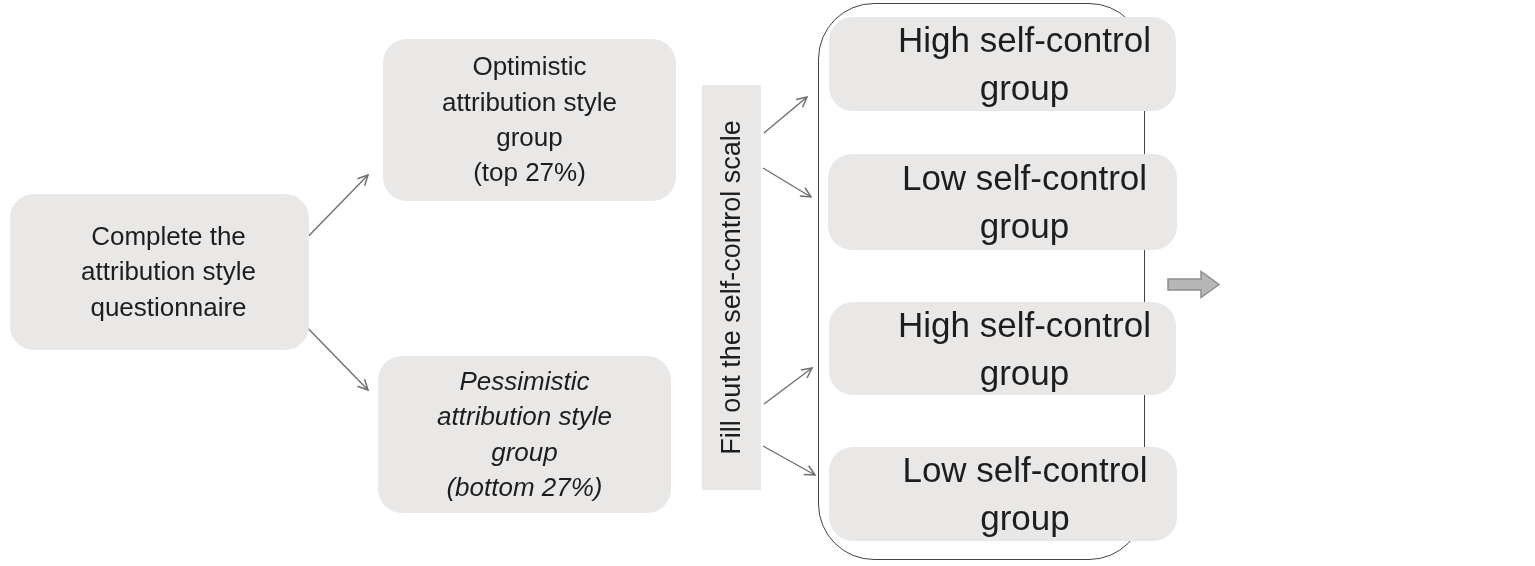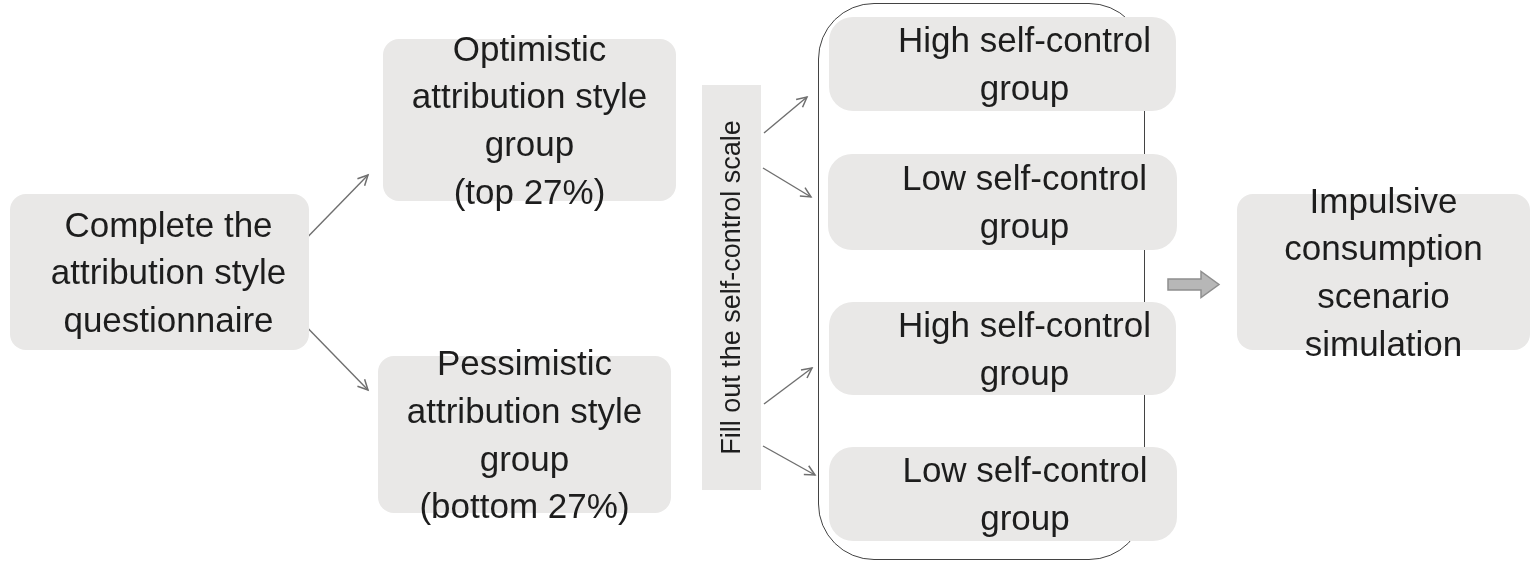--- a/index.html
+++ b/index.html
@@ -18,36 +18,36 @@
   .arrows-layer {
     position: absolute;
     left: 0; top: 0;
     width: 1535px;
     height: 566px;
     pointer-events: none;
   }
   .node {
     position: absolute;
     background: #e9e8e7;
-    border-radius: 16px;
+    border-radius: 24px;
     display: flex;
     align-items: center;
     justify-content: center;
     text-align: center;
     color: #1d1d1d;
-    font-size: 35px;
+    font-size: 26px;
     line-height: 1.36;
   }
   .node .label {
     white-space: pre-line;
     padding: 4px 10px;
   }
   .node-left      { left: 10px;   top: 194px; width: 281px; height: 156px; padding-left: 18px; }
   .node-optimistic{ left: 383px;  top: 39px;  width: 293px; height: 162px; }
-  .node-pessimist { left: 378px;  top: 356px; width: 293px; height: 157px; }
+  .node-pessimist { left: 378px;  top: 356px; width: 293px; height: 157px; font-style: italic; }
   .node-sim       { left: 1237px; top: 194px; width: 293px; height: 156px; }
 
   .vstrip {
     position: absolute;
     left: 702px; top: 85px;
     width: 59px; height: 405px;
     background: #e9e8e7;
     display: flex;
     align-items: center;
     justify-content: center;
@@ -140,19 +140,14 @@
   <div class="node group-box group-3">
     <span class="label">High self-control
 group</span>
   </div>
 
   <div class="node group-box group-4">
     <span class="label">Low self-control
 group</span>
   </div>
 
-  <div class="node node-sim">
-    <span class="label">Impulsive
-consumption
-scenario simulation</span>
-  </div>
 
 </div>
 
 </body></html>

